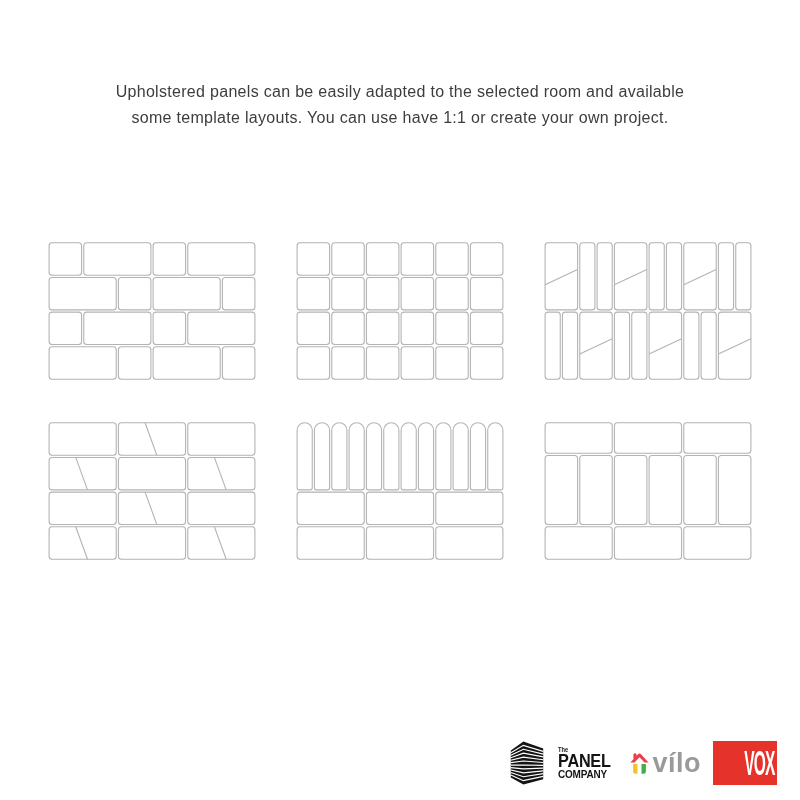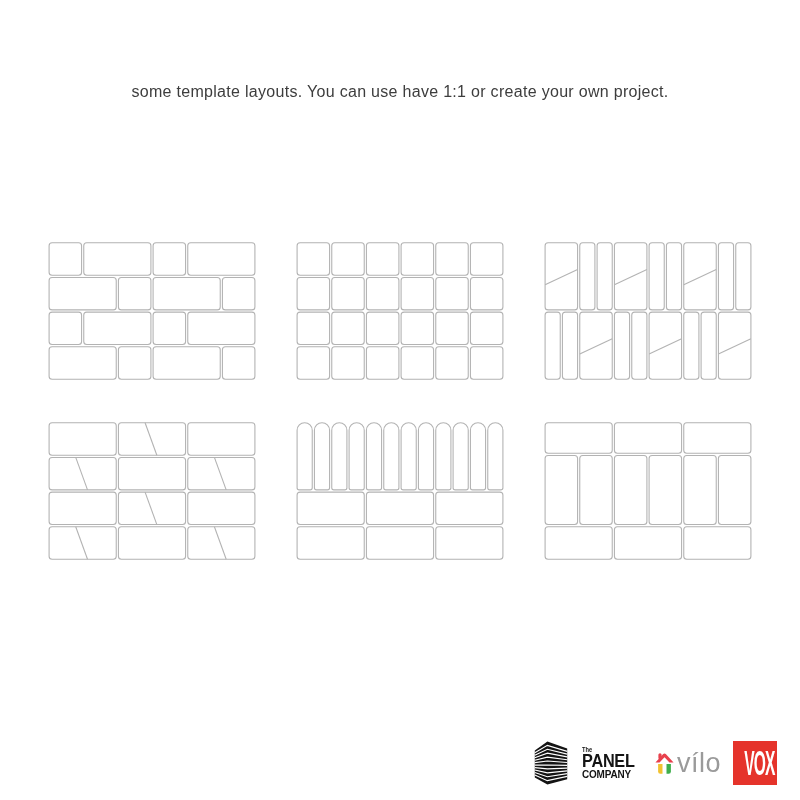--- a/index.html
+++ b/index.html
@@ -20,34 +20,35 @@
   .pc { display:flex; align-items:center; gap:13px; }
   .pc-building { width:36px; height:48px; display:block; }
   .pc-sil { fill:#141414; }
   .pc-stripes polyline { fill:none; stroke:#ffffff; stroke-width:1.3; }
   .pc-text { color:#141414; font-weight:bold; transform:scaleX(0.88); transform-origin:left center; }
   .pc-the { font-size:6.5px; line-height:6px; }
   .pc-panel { font-size:18.5px; line-height:16px; letter-spacing:-0.3px; }
   .pc-company { font-size:11.3px; line-height:11px; letter-spacing:-0.2px; }
   .vilo { display:flex; align-items:center; gap:2px; }
   .vilo-house { width:21px; height:23px; display:block; }
-  .vilo-text { font-size:27px; font-weight:400; color:var(--vilo-gray,#9a9a9a); letter-spacing:0.5px; }
+  .vilo-text { font-size:27px; font-weight:700; color:var(--vilo-gray,#9a9a9a); letter-spacing:0.5px; }
   .vox {
     width:44px; height:44px; background:var(--vox-red,#e5332b);
-    display:flex; align-items:center; justify-content:flex-end;
+    display:flex; align-items:center; justify-content:flex-end;padding-left:20px;
   }
   .vox-text {
     color:#ffffff; font-weight:bold; font-size:26px; letter-spacing:-1.5px;
     transform:scale(0.6,1.32); transform-origin:center right; margin-right:3px;
   }
 </style>
 </head>
 <body>
 
 <div class="intro">
+  <div>Upholstered panels can be easily adapted to the selected room and available</div>
   <div>some template layouts. You can use have 1:1 or create your own project.</div>
 </div>
 
 <div class="templates">
   <svg class="tpl" viewBox="0 0 210 140">
       <rect x="1.1" y="1.1" width="32.8" height="32.8" rx="3" fill="#ffffff" stroke="#b3b3b3" stroke-width="1.1"></rect>
       <rect x="36.1" y="1.1" width="67.8" height="32.8" rx="3" fill="#ffffff" stroke="#b3b3b3" stroke-width="1.1"></rect>
       <rect x="106.1" y="1.1" width="32.8" height="32.8" rx="3" fill="#ffffff" stroke="#b3b3b3" stroke-width="1.1"></rect>
       <rect x="141.1" y="1.1" width="67.8" height="32.8" rx="3" fill="#ffffff" stroke="#b3b3b3" stroke-width="1.1"></rect>
       <rect x="1.1" y="36.1" width="67.8" height="32.8" rx="3" fill="#ffffff" stroke="#b3b3b3" stroke-width="1.1"></rect>

